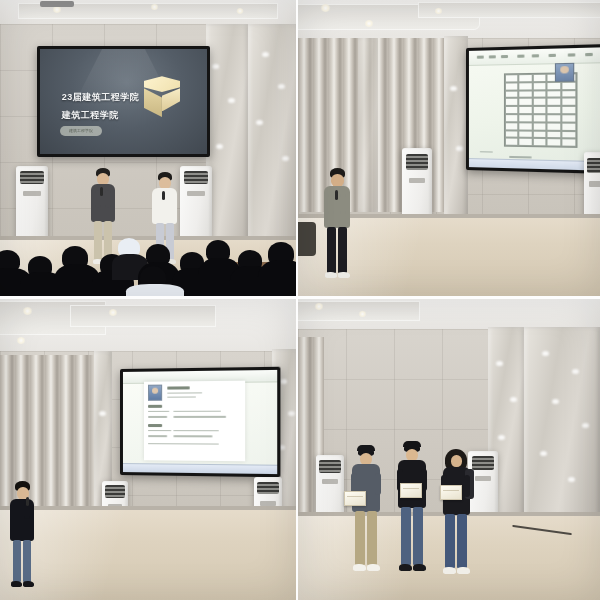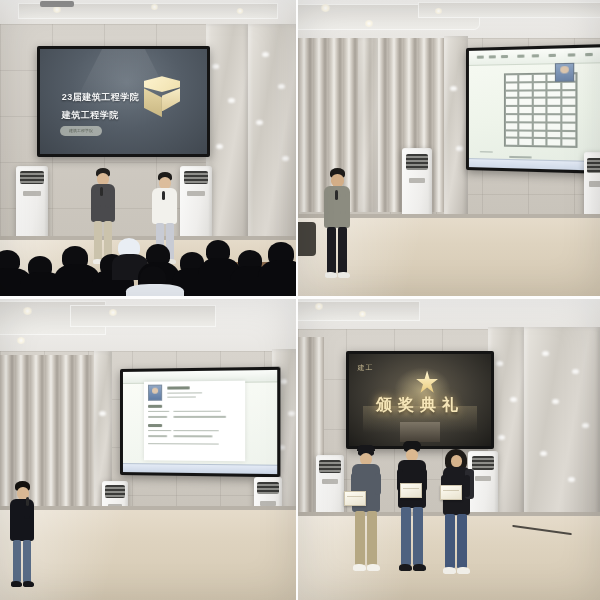--- a/index.html
+++ b/index.html
@@ -604,32 +604,20 @@
       </div>
       <div class="pillar" style="left:226px;top:28px;width:76px;bottom:78px;">
         <div class="sparkle" style="left:18px;top:24px;"></div>
         <div class="sparkle" style="left:48px;top:42px;"></div>
         <div class="sparkle" style="left:28px;top:72px;"></div>
         <div class="sparkle" style="left:58px;top:96px;"></div>
         <div class="sparkle" style="left:16px;top:124px;"></div>
         <div class="sparkle" style="left:44px;top:150px;"></div>
       </div>
 
-      <div class="screen-frame" style="left:48px;top:52px;width:148px;height:98px;">
-        <div class="screen-inner">
-          <div class="award">
-            <div class="logo">建工</div>
-            <div class="glow"></div>
-            <div class="star"></div>
-            <div class="ray"></div>
-            <div class="title">颁奖典礼</div>
-            <div class="podium"></div>
-          </div>
-        </div>
-      </div>
 
       <div class="ac" style="left:18px;top:156px;width:28px;height:94px;">
         <div class="vent"></div>
           <div class="panel"></div>
       </div>
       <div class="ac" style="left:170px;top:152px;width:30px;height:98px;">
         <div class="vent"></div>
           <div class="panel"></div>
       </div>
 

